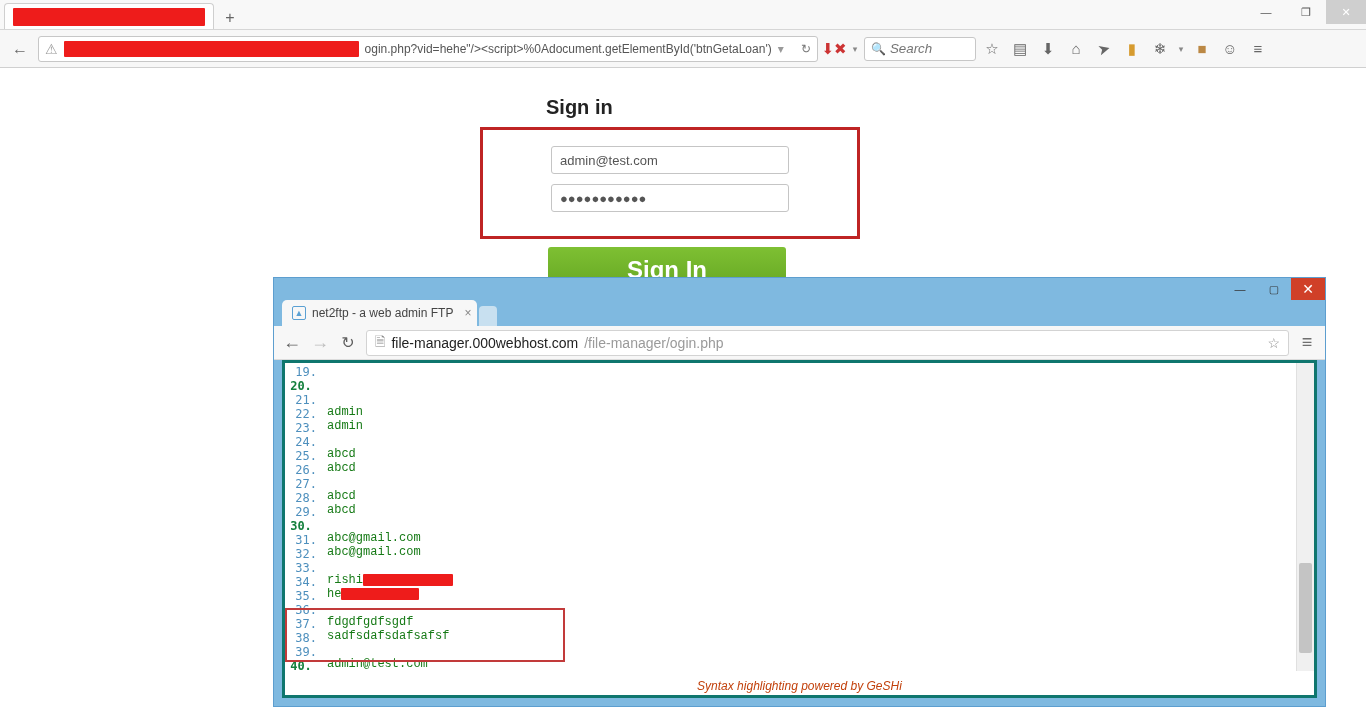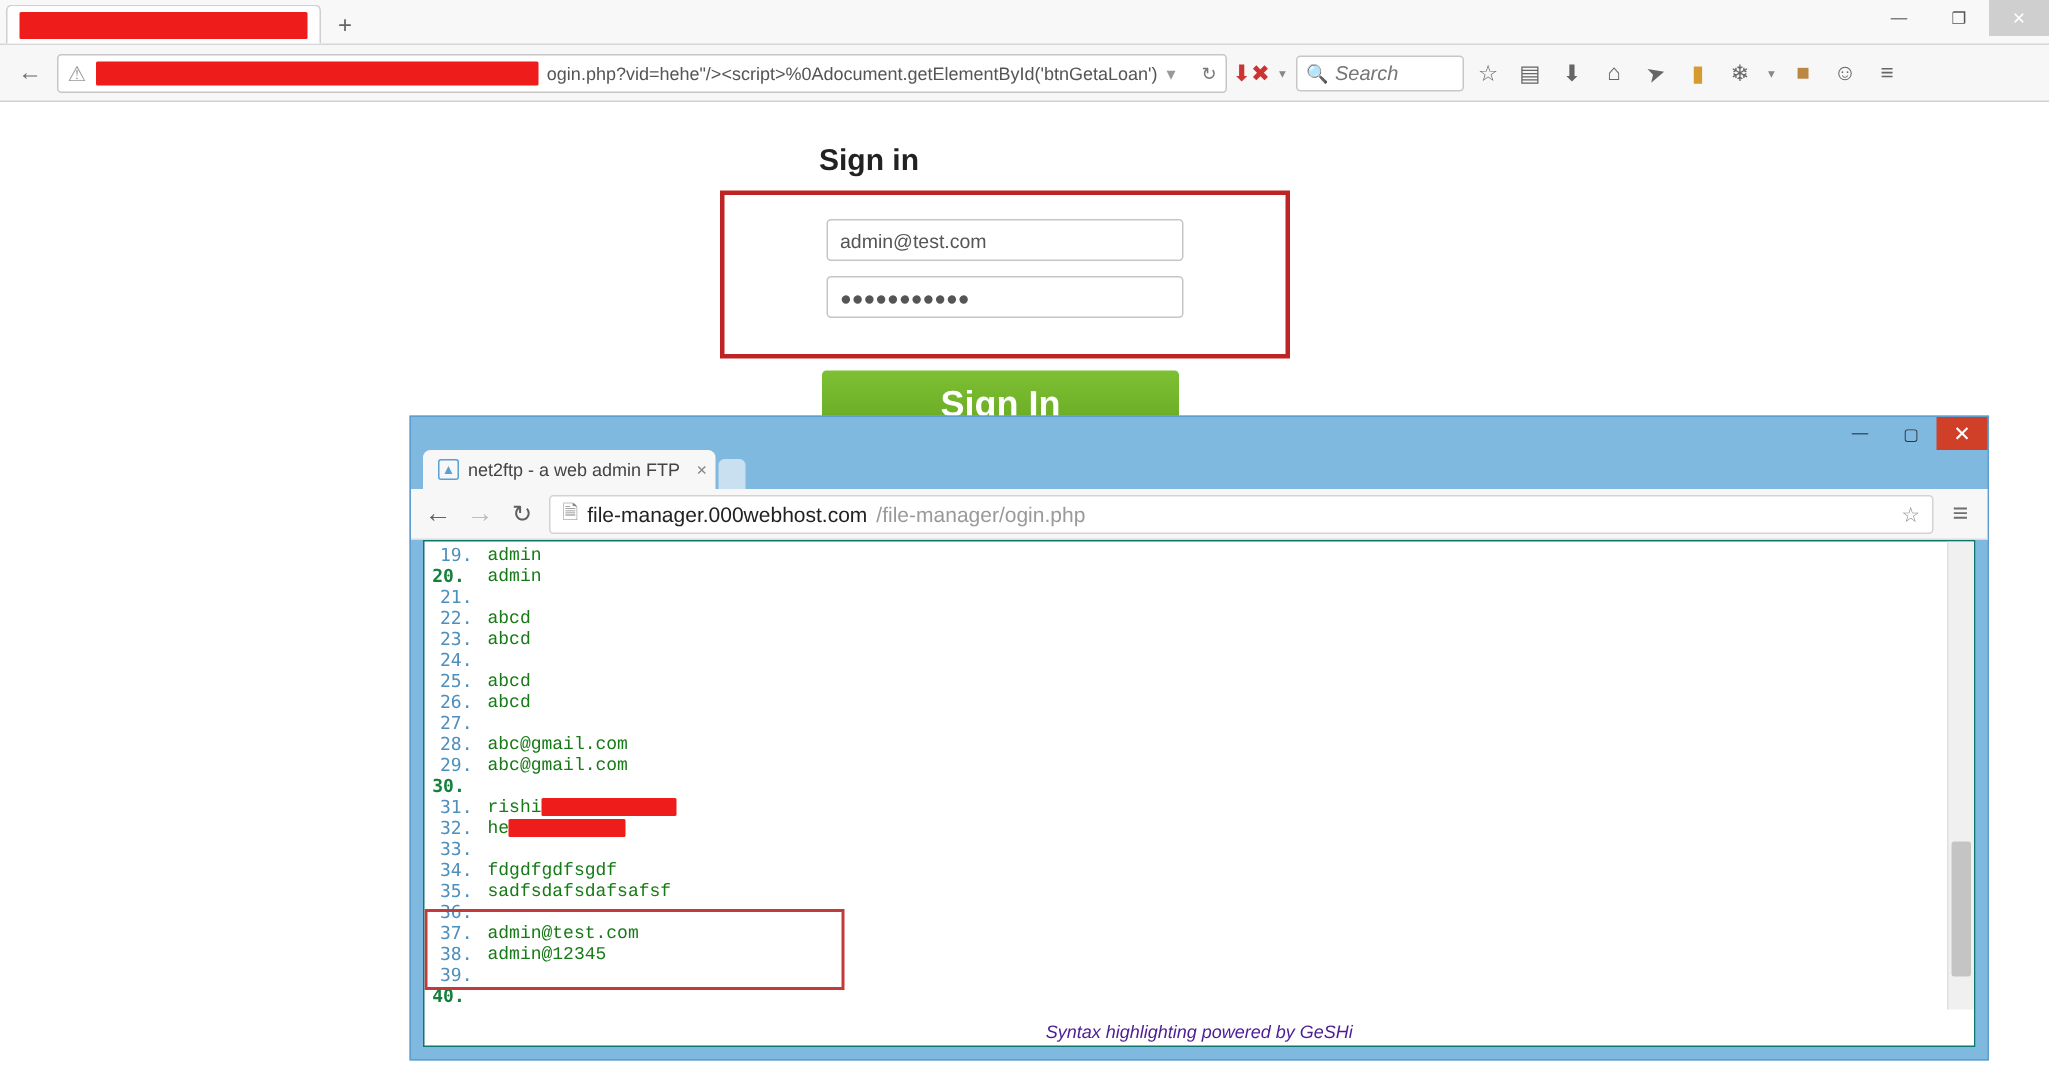--- a/index.html
+++ b/index.html
@@ -265,21 +265,21 @@
   .chrome-url .page-icon { color:#888; font-size:13px; }
   .chrome-url .host { color:#222; }
   .chrome-url .path { color:#9a9a9a; }
   .chrome-url .star { margin-left:auto; color:#8c8c8c; }
   .chrome-menu { color:#707070; font-size:18px; width:20px; text-align:center; }
 
   .chrome-viewport {
     position:absolute;
     left:8px; right:8px; top:82px; bottom:8px;
     background:#fff;
-    border:1px solid #0f766e;
+    border:3px solid #0f766e;
     overflow:hidden;
   }
   .code-area {
     position:absolute;
     left:0; right:18px; top:0; bottom:24px;
     font-family: Consolas, "Courier New", monospace;
     font-size:12px;
     color:#107010;
     white-space:pre;
     padding:2px 0 0 0;
@@ -297,20 +297,21 @@
     padding-right:4px;
     color:#4d8fbd;
     font-family: Consolas, monospace;
     user-select:none;
   }
   .ln.tens { font-weight:bold; color:#15803d;text-align:center; }
   .ct {
     padding-left:6px;
     color:#167a16;
     position:relative;
+    margin-top:40px;
   }
   .ct .redact {
     display:inline-block;
     background:#ee1c1b;
     height:12px;
     vertical-align:middle;
     border-radius:1px;
   }
   .highlight-box {
     position:absolute;
@@ -329,21 +330,21 @@
     left:2px; right:2px;
     top:200px; height:90px;
     background:#c4c4c4;
     border-radius:2px;
   }
   .footer-text {
     position:absolute;
     left:0; right:0; bottom:2px;
     text-align:center;
     font-size:12px;
-    color:#4c1d95;
+    color:#c2410c;
     font-family:"Segoe UI",sans-serif;
     font-style:italic;
   }
 </style>
 </head>
 <body>
 
 <div class="ff-tabs">
   <div class="ff-tab">
     <div class="redact"></div>

